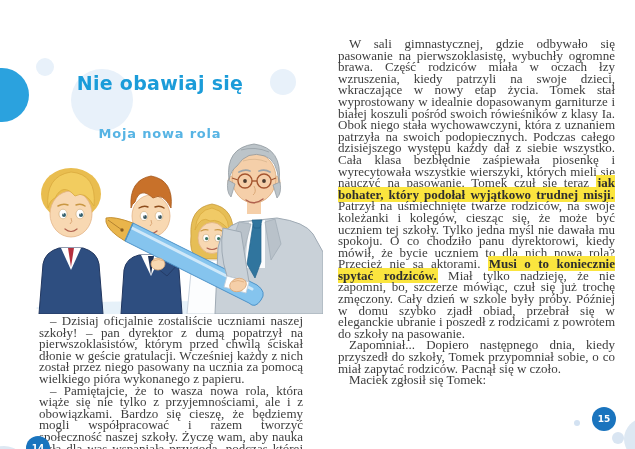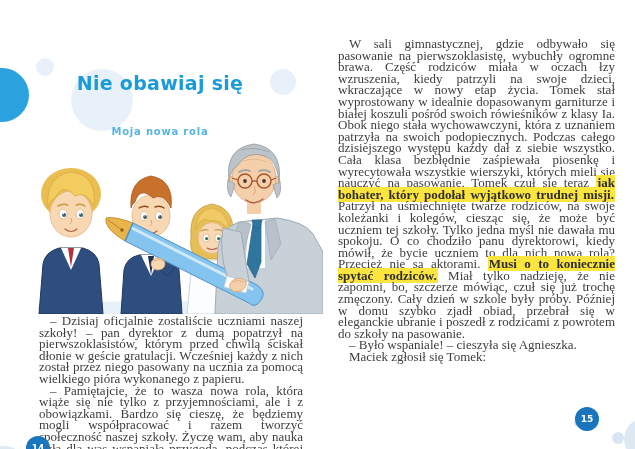--- a/index.html
+++ b/index.html
@@ -6,33 +6,33 @@
   .spread{position:relative;width:635px;height:449px;background:#ffffff;overflow:hidden;
           font-family:"Liberation Serif",serif;}
   .page{position:absolute;top:0;height:449px;}
   .page.left{left:1px;width:317px;margin-top:32px;}
   .page.right{left:317px;width:318px;}
   .deco{position:absolute;border-radius:50%;}
   .title{position:absolute;left:30px;top:40px;width:258px;margin:0;text-align:center;
          font-family:"DejaVu Sans",sans-serif;font-weight:bold;font-size:19px;line-height:23px;
          color:#1b9cd9;letter-spacing:.3px;}
   .subtitle{position:absolute;left:30px;top:94px;width:258px;text-align:center;
-            font-family:"DejaVu Sans",sans-serif;font-weight:bold;font-size:10px;
+            font-family:"DejaVu Sans",sans-serif;font-weight:bold;font-size:13px;
             color:#57b4e4;letter-spacing:.8px;}
   .illustration{position:absolute;left:18px;top:104px;}
   .body-text{position:absolute;color:#3d3d3d;font-size:13px;line-height:11.6px;text-align:justify;}
   .left-text{left:38px;top:283px;width:264px;}
   .right-text{left:21px;top:38px;width:277px;}
   .body-text p{margin:0;text-indent:11px;}
   .hl{background:#fbe53e;font-weight:bold;color:#2e2e2e;padding:0 1px;}
   .pagenum{position:absolute;width:24px;height:24px;border-radius:50%;background:#1a74be;
            color:#ffffff;font-family:"DejaVu Sans",sans-serif;font-weight:bold;font-size:9px;
            display:flex;align-items:center;justify-content:center;}
   .num-left{left:25px;top:404px;}
-  .num-right{left:258px;top:407px;}
+  .num-right{left:275px;top:407px;}
 </style>
 </head>
 <body>
 
 <div class="spread">
 
   <div class="page left">
 
     <div class="deco" style="left:-26px;top:36px;width:54px;height:54px;background:#2ba2de;"></div>
     <div class="deco" style="left:70px;top:37px;width:62px;height:62px;background:#e8f1fa;"></div>
@@ -153,21 +153,21 @@
         <p><span>– Dzisiaj oficjalnie zostaliście uczniami naszej szkoły! – pan dyrektor z dumą popatrzył na pierwszoklasistów, którym przed chwilą ściskał dłonie w geście gratulacji. Wcześniej każdy z nich został przez niego pasowany na ucznia za pomocą wielkiego pióra wykonanego z papieru.</span></p>
         <p><span>– Pamiętajcie, że to wasza nowa rola, która wiąże się nie tylko z przyjemnościami, ale i z obowiązkami. Bardzo się cieszę, że będziemy mogli współpracować i razem tworzyć społeczność naszej szkoły. Życzę wam, aby nauka była dla was wspaniałą przygodą, podczas której poznacie wielu nowych przyjaciół w osobach nauczycieli, koleżanek i kolegów.</span></p>
       </div>
 
     <div class="pagenum num-left">14</div>
   </div>
 
   <div class="page right">
     <div class="body-text right-text">
         <p><span>W sali gimnastycznej, gdzie odbywało się pasowanie na pierwszoklasistę, wybuchły ogromne brawa. Część rodziców miała w oczach łzy wzruszenia, kiedy patrzyli na swoje dzieci, wkraczające w nowy etap życia. Tomek stał wyprostowany w idealnie dopasowanym garniturze i białej koszuli pośród swoich rówieśników z klasy Ia. Obok niego stała wychowawczyni, która z uznaniem patrzyła na swoich podopiecznych. Podczas całego dzisiejszego występu każdy dał z siebie wszystko. Cała klasa bezbłędnie zaśpiewała piosenkę i wyrecytowała wszystkie wierszyki, których mieli się nauczyć na pasowanie. Tomek czuł się teraz </span><span class="hl">jak bohater, który podołał wyjątkowo trudnej misji.</span><span> Patrzył na uśmiechnięte twarze rodziców, na swoje koleżanki i kolegów, ciesząc się, że może być uczniem tej szkoły. Tylko jedna myśl nie dawała mu spokoju. O co chodziło panu dyrektorowi, kiedy mówił, że bycie uczniem to dla nich nowa rola? Przecież nie są aktorami. </span><span class="hl">Musi o to koniecznie spytać rodziców.</span><span> Miał tylko nadzieję, że nie zapomni, bo, szczerze mówiąc, czuł się już trochę zmęczony. Cały dzień w szkole były próby. Później w domu szybko zjadł obiad, przebrał się w eleganckie ubranie i poszedł z rodzicami z powrotem do szkoły na pasowanie.</span></p>
-        <p><span>– Było wspaniale! – cieszyła się Agnieszka.</span></p>
+        <p><span>Zapomniał... Dopiero następnego dnia, kiedy przyszedł do szkoły, Tomek przypomniał sobie, o co miał zapytać rodziców. Pacnął się w czoło.</span></p>
         <p><span>Maciek zgłosił się Tomek:</span></p>
       </div>
 
     <div class="deco" style="left:257px;top:420px;width:6px;height:6px;background:#d3e2f2;"></div>
     <div class="deco" style="left:295px;top:432px;width:12px;height:12px;background:#d9e5f2;"></div>
     <div class="deco" style="left:307px;top:418px;width:42px;height:42px;background:#dde8f3;"></div>
 
     <div class="pagenum num-right">15</div>
   </div>
 </div>

